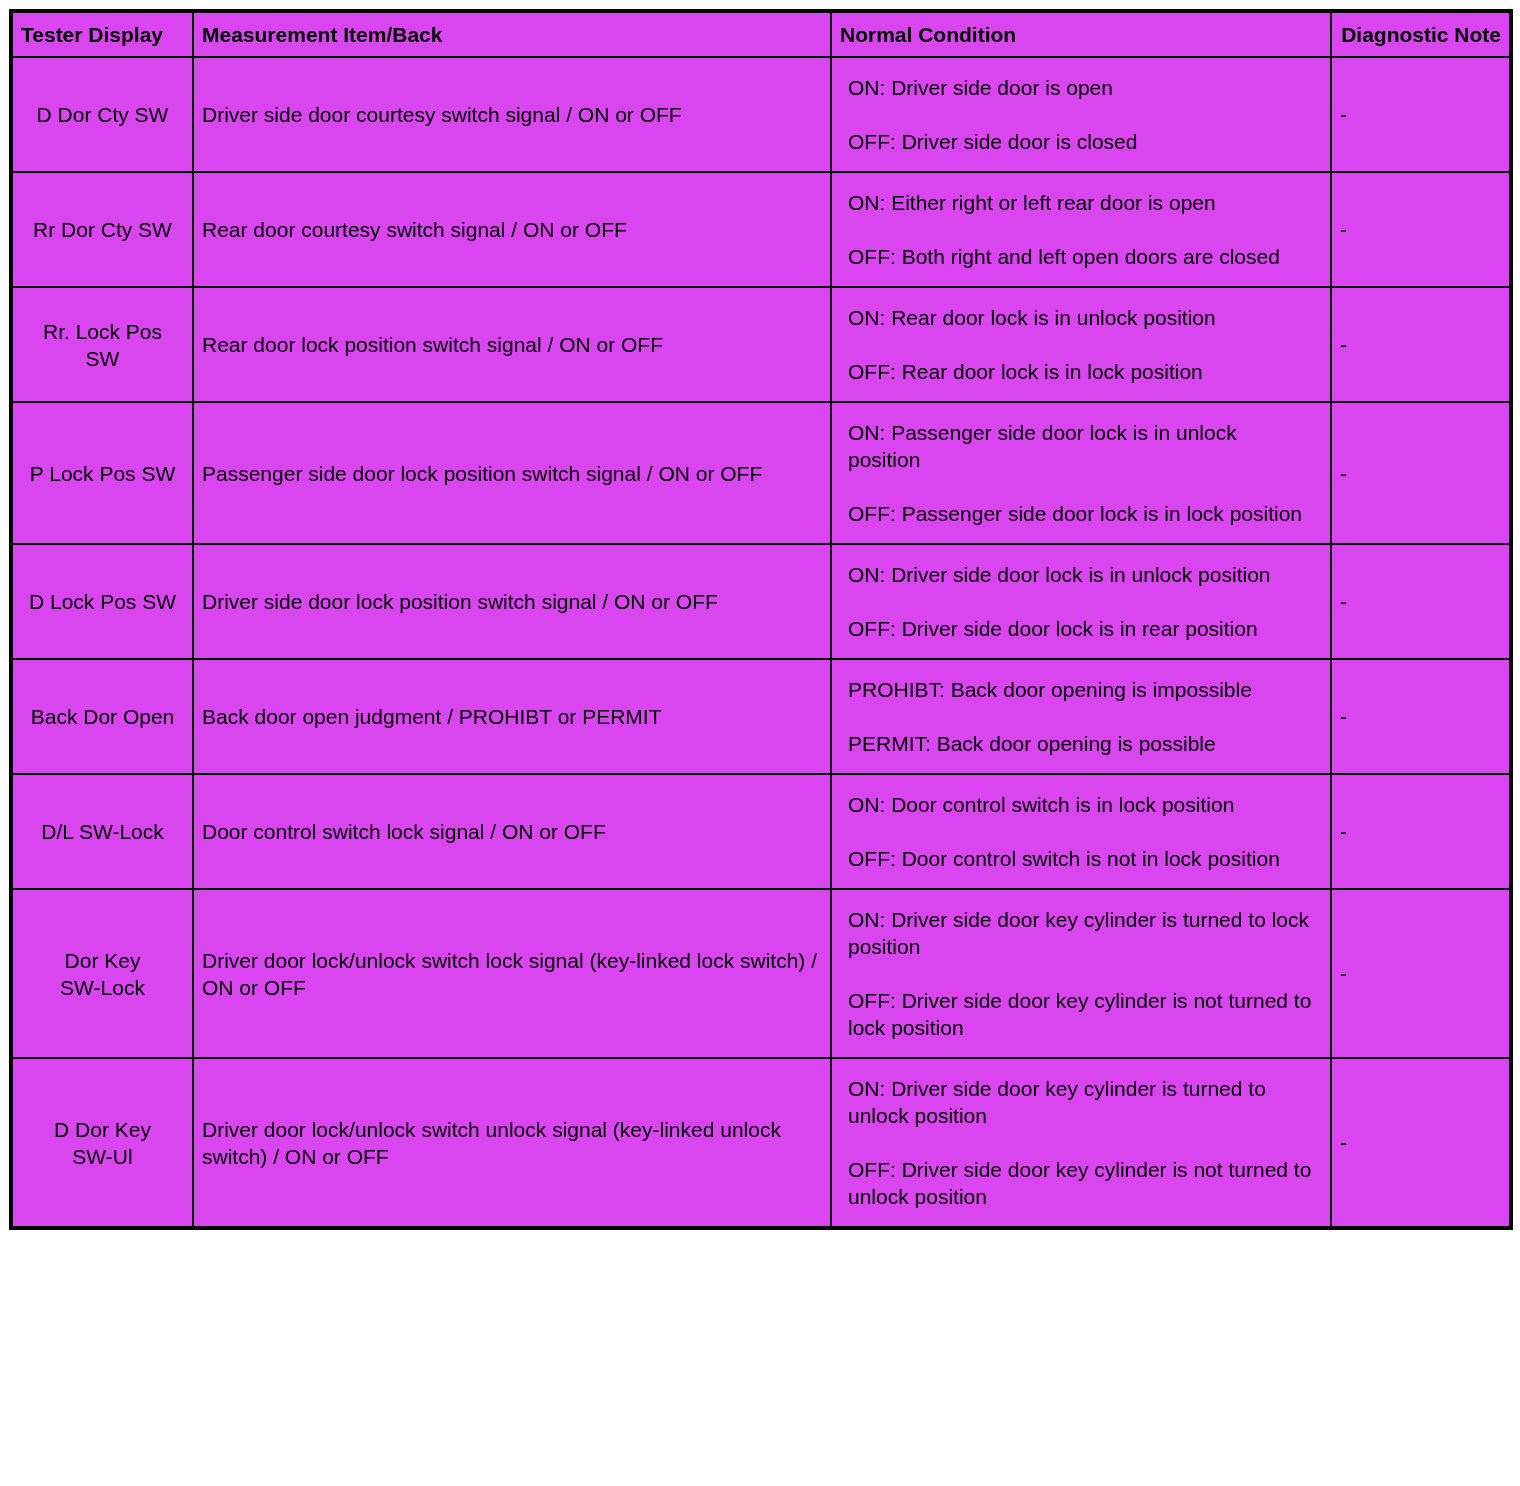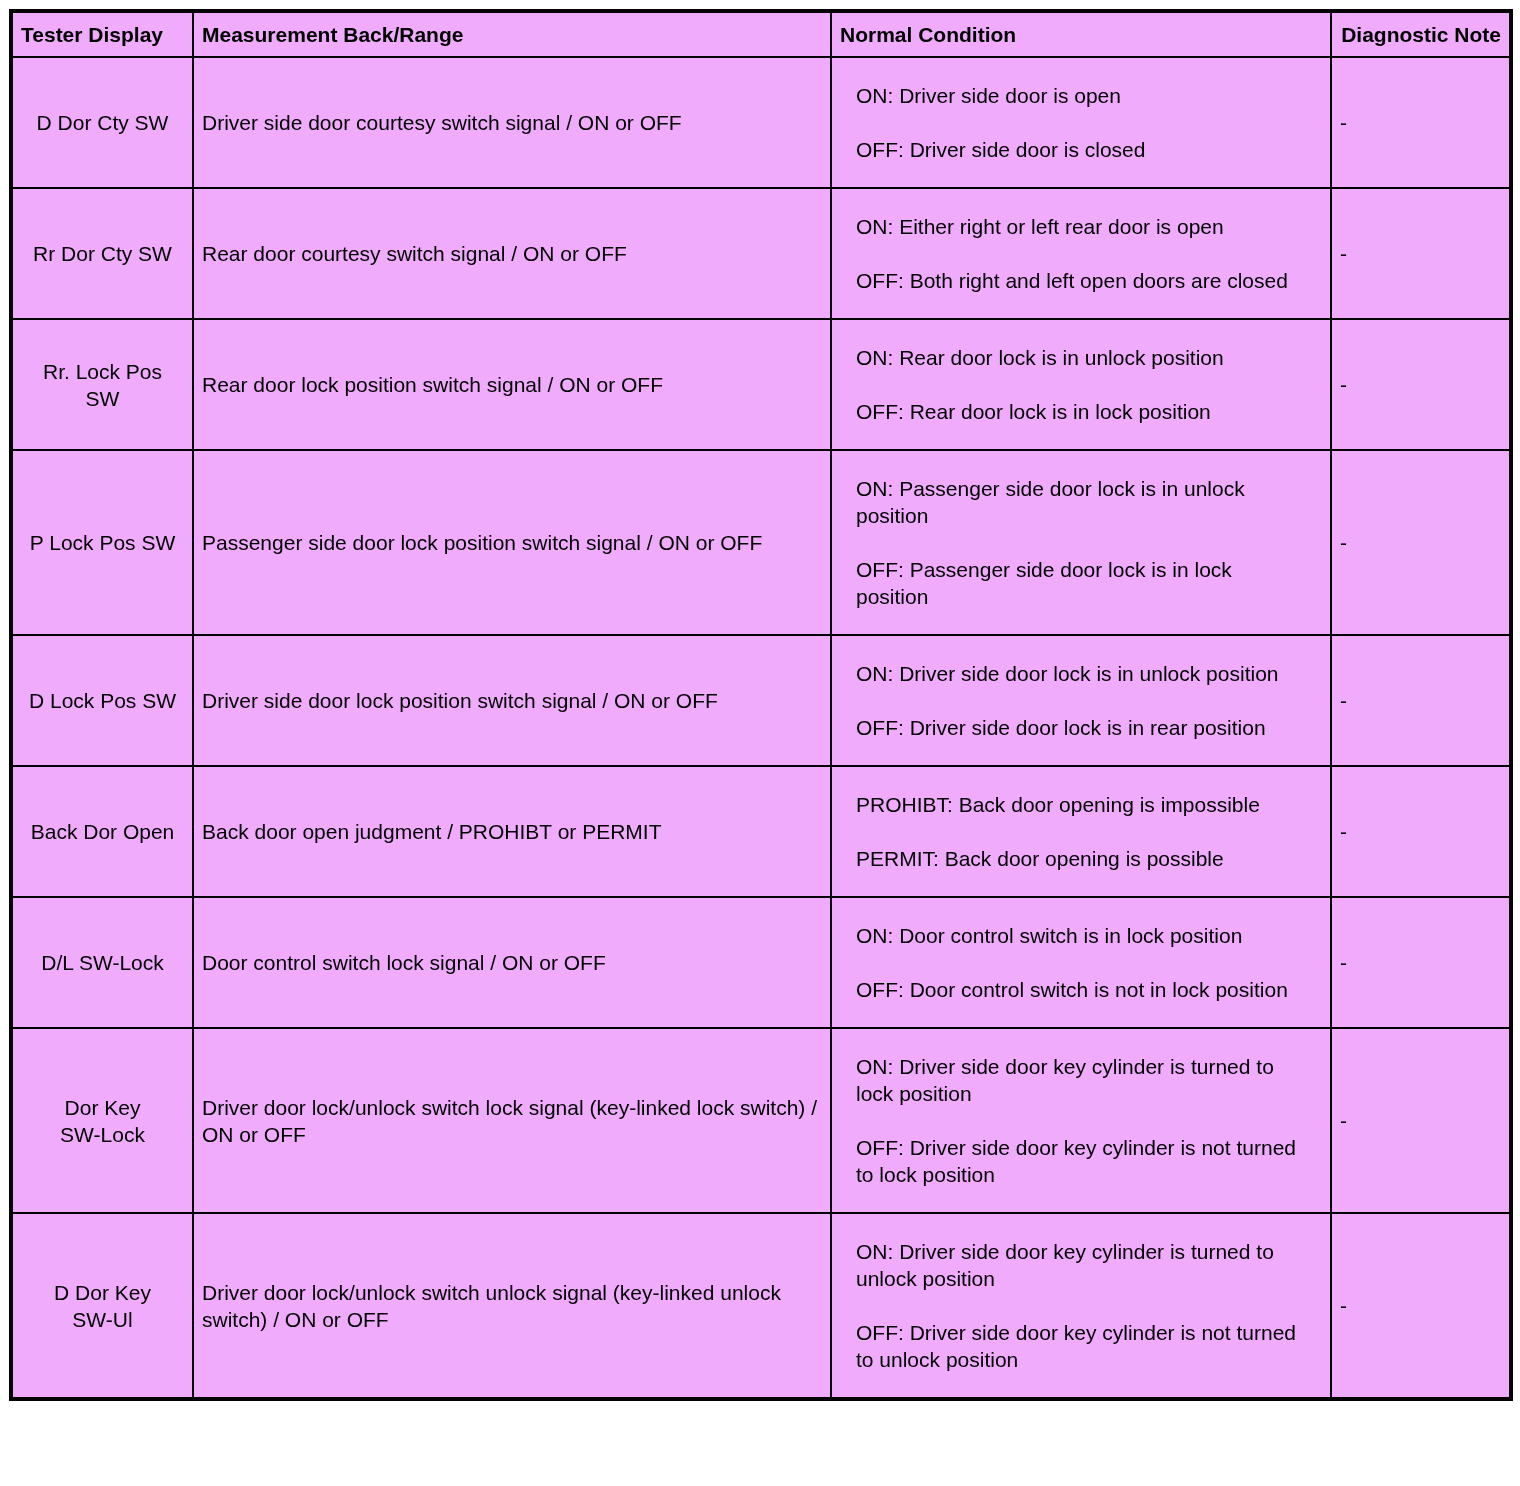--- a/index.html
+++ b/index.html
@@ -13,21 +13,21 @@
     font-family: "Liberation Sans", sans-serif;
     color: #000000;
   }
   .page {
     padding: 9px;
   }
   table.spec-table {
     border-collapse: collapse;
     table-layout: fixed;
     width: 1500px;
-    background: #f0abfc;
+    background: #d946ef;
   }
   table.spec-table th,
   table.spec-table td {
     border: 2px solid #000000;
     font-size: 21px;
     line-height: 27px;
     padding: 8px 8px;
     overflow: hidden;
     word-wrap: break-word;
   }
@@ -57,41 +57,41 @@
     vertical-align: middle;
   }
   td.cell-cond {
     vertical-align: top;
   }
   td.cell-note {
     vertical-align: middle;
     text-align: left;
   }
   td.cell-cond p {
-    margin: 16px;
+    margin: 8px;
   }
   td.cell-cond p + p {
     margin-top: 27px;
   }
 </style>
 </head>
 <body>
 
 <div class="page">
   <table class="spec-table">
     <colgroup>
       <col class="col-tester">
       <col class="col-measure">
       <col class="col-cond">
       <col class="col-note">
     </colgroup>
     <thead>
       <tr>
         <th class="col-tester">Tester Display</th>
-        <th class="col-measure">Measurement Back/Range</th>
+        <th class="col-measure">Measurement Item/Back</th>
         <th class="col-cond">Normal Condition</th>
         <th class="col-note">Diagnostic Note</th>
       </tr>
     </thead>
     <tbody id="table-body">
         <tr>
     <td class="cell-tester">D Dor Cty SW</td>
     <td class="cell-measure">Driver side door courtesy switch signal / ON or OFF</td>
     <td class="cell-cond">
             <p>ON: Driver side door is open</p>

